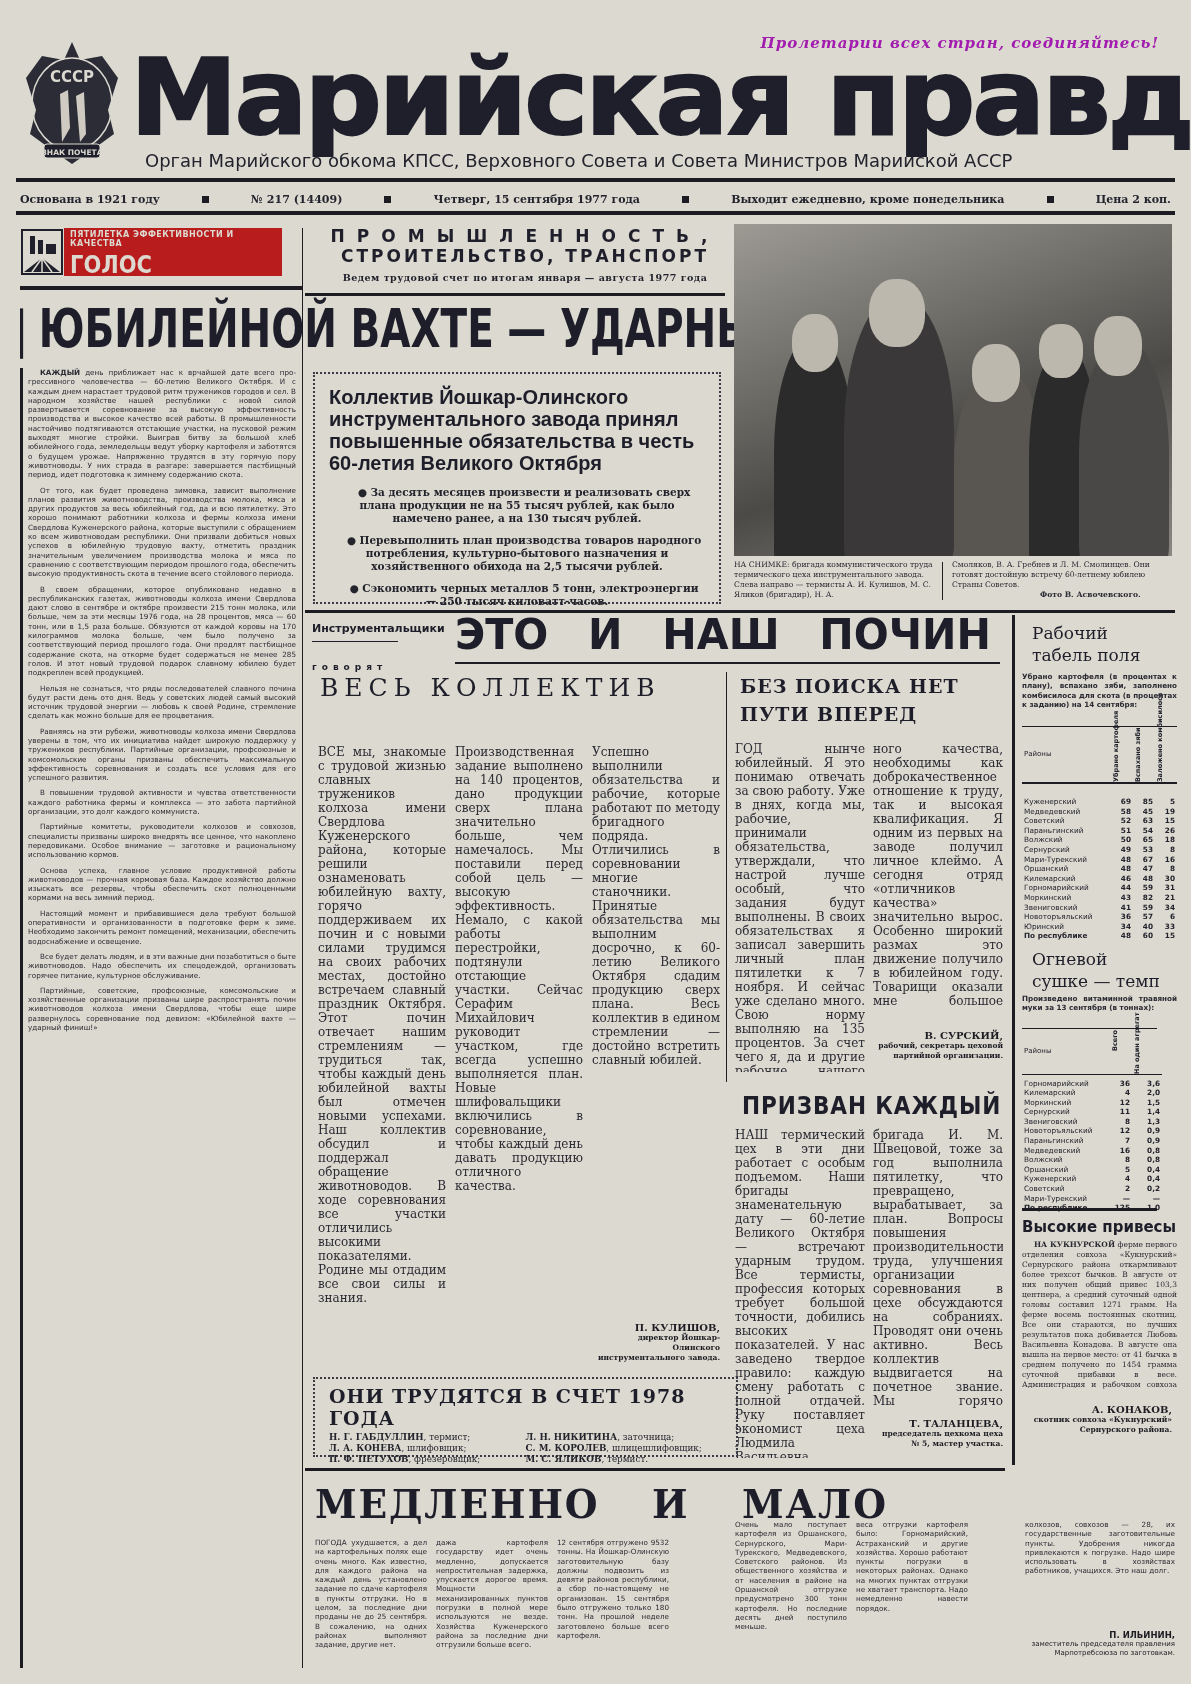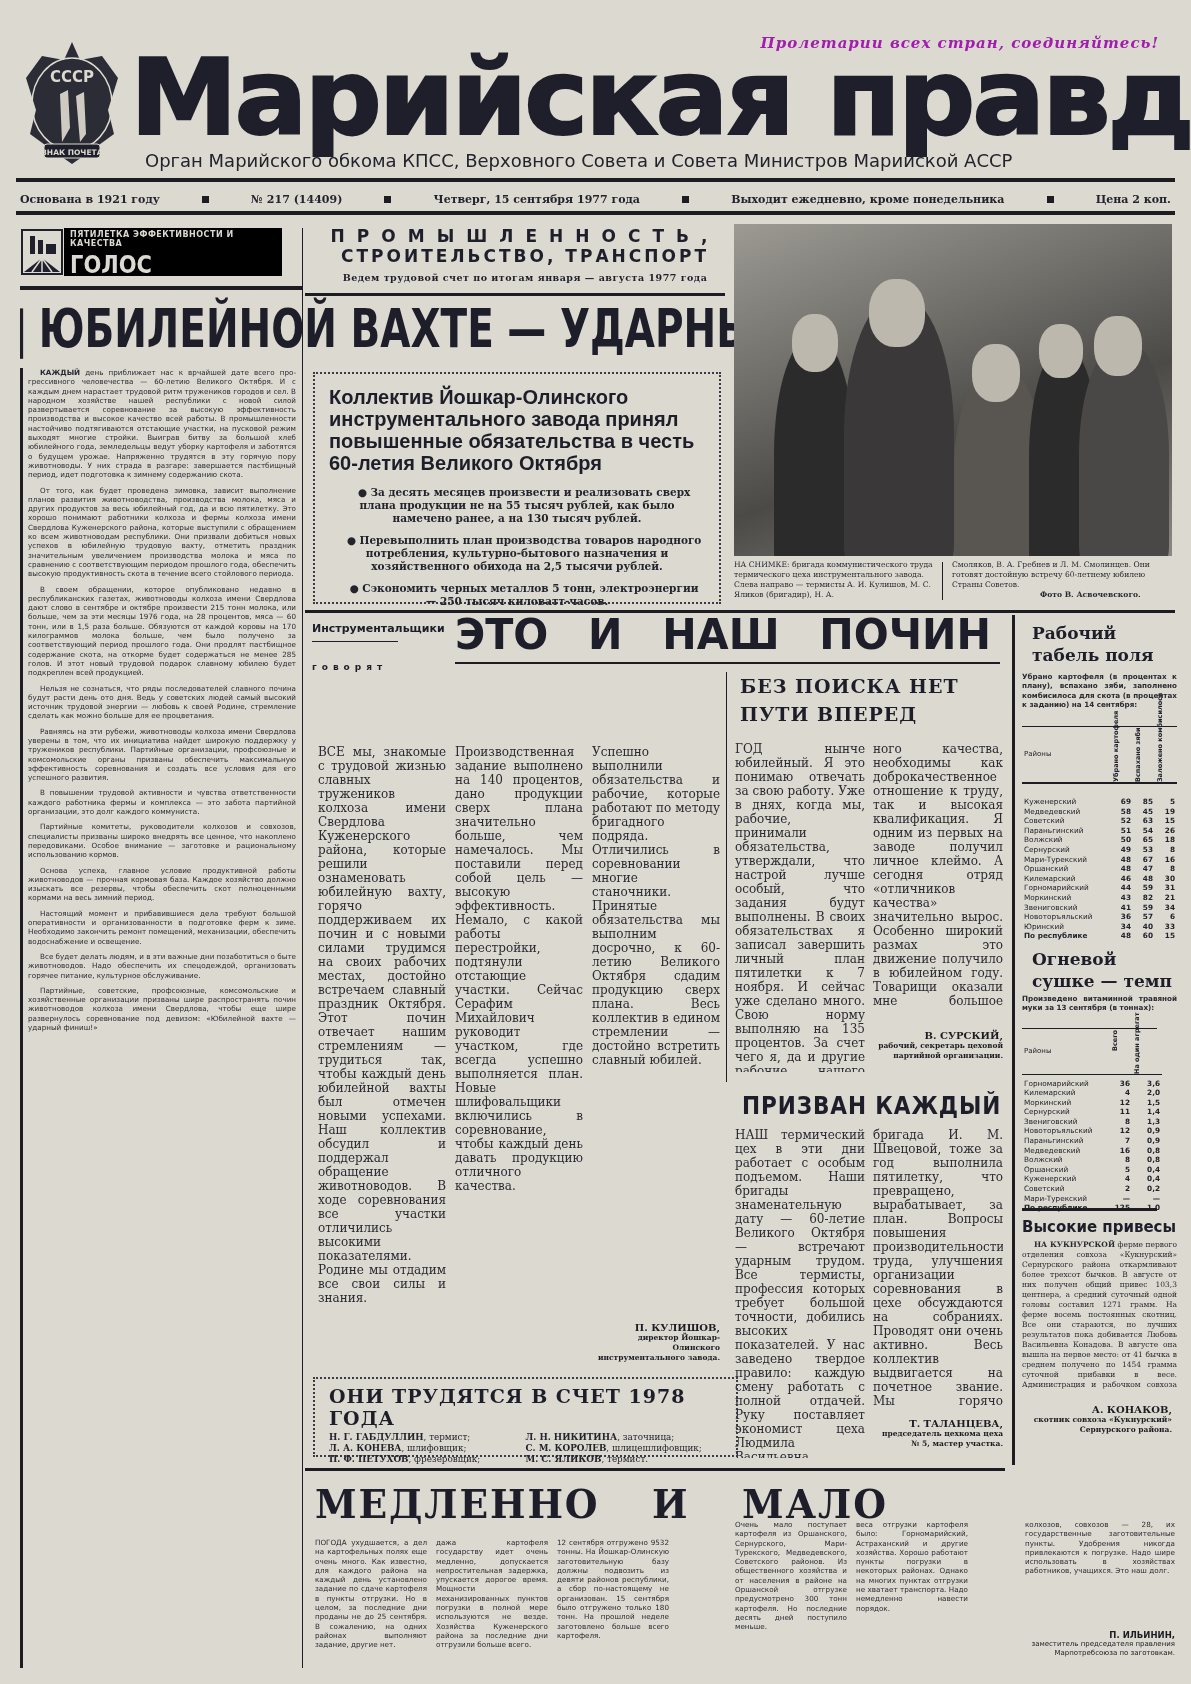--- a/index.html
+++ b/index.html
@@ -12,21 +12,21 @@
   .slogan { position: absolute; right: 32px; top: 34px; font-family: "DejaVu Serif", serif; font-style: italic; font-weight: bold; font-size: 15px; letter-spacing: 1px; color: #a21caf; }
   .title { position: absolute; left: 130px; top: 48px; font-family: "DejaVu Sans", sans-serif; font-weight: 900; font-size: 106px; line-height: 100px; letter-spacing: -3px; color: #1e1f2b; transform: scaleX(1.02); transform-origin: left; white-space: nowrap; -webkit-text-stroke: 2px #1e1f2b; }
   .subtitle { position: absolute; left: 145px; top: 150px; font-family: "DejaVu Sans", sans-serif; font-size: 18px; color: #22232d; white-space: nowrap; }
   .rule { position: absolute; background: #1c1c22; }
   .infobar { position: absolute; left: 20px; right: 20px; top: 190px; height: 18px; display: flex; justify-content: space-between; align-items: center; font-family: "DejaVu Serif", serif; font-weight: bold; font-size: 11px; color: #22232d; }
   .infobar .sq { width: 7px; height: 7px; background: #1c1c22; display: inline-block; }
 
   
   .contest-logo { position: absolute; left: 20px; top: 228px; width: 262px; height: 48px; display: flex; }
   .contest-logo .ico { width: 44px; height: 48px; }
-  .contest-logo .box { flex: 1; background: #000000; color: #dcd9d0; padding: 2px 6px; }
+  .contest-logo .box { flex: 1; background: #b91c1c; color: #dcd9d0; padding: 2px 6px; }
   .contest-logo .small { font-family: "DejaVu Sans", sans-serif; font-size: 8px; font-weight: bold; letter-spacing: 0.5px; }
   .contest-logo .big { font-family: "DejaVu Sans", sans-serif; font-size: 21px; font-weight: bold; letter-spacing: 0px; line-height: 28px; transform: scaleY(1.2); transform-origin: top; }
 
   .industry-head { position: absolute; left: 325px; top: 226px; width: 400px; text-align: center; font-family: "DejaVu Sans", sans-serif; font-weight: 900; color: #1e1f2b; }
   .industry-head .l1 { font-size: 17px; letter-spacing: 12px; line-height: 20px; }
   .industry-head .l2 { font-size: 17px; letter-spacing: 3px; line-height: 20px; }
   .industry-head .l3 { font-size: 9.5px; font-weight: bold; letter-spacing: 0.5px; margin-top: 6px; font-family: "DejaVu Serif", serif; }
 
   .mega-head { position: absolute; left: 20px; top: 300px; width: 700px; font-family: "DejaVu Sans", sans-serif; font-weight: bold; font-size: 50px; line-height: 56px; color: #1d1e29; white-space: nowrap; transform: scaleX(0.78) scaleY(1.05); transform-origin: left top; letter-spacing: 0px; }
   .mega-head .bar { display: inline-block; width: 4px; height: 48px; background: #1d1e29; vertical-align: middle; margin-right: 20px; }
@@ -49,21 +49,21 @@
   .photo .face { position: absolute; border-radius: 45%; background: #bdb8ae; }
   .caption { position: absolute; font-family: "DejaVu Serif", serif; font-size: 7.6px; line-height: 10px; color: #2a2a33; }
 
   
   .instr-label { position: absolute; left: 312px; top: 622px; font-family: "DejaVu Sans", sans-serif; font-weight: bold; font-size: 11px; color: #1d1e29; }
   .instr-label .s2 { font-size: 9px; letter-spacing: 5px; display: block; margin-top: 6px; border-top: 1px solid #1d1e29; padding-top: 20px; width: 86px; }
   .eto-head { position: absolute; left: 455px; top: 612px; font-family: "DejaVu Sans", sans-serif; font-weight: 900; font-size: 42px; line-height: 46px; word-spacing: 26px; color: #1d1e29; transform: scaleX(0.98); transform-origin: left; white-space: nowrap; }
   .sub-head { position: absolute; font-family: "DejaVu Serif", serif; color: #1d1e29; white-space: nowrap; }
 
   
-  .side-title { position: absolute; left: 1032px; font-family: "DejaVu Serif", serif; font-weight: bold; color: #1d1e29; }
+  .side-title { position: absolute; left: 1032px; font-family: "DejaVu Serif", serif; font-weight: normal; color: #1d1e29; }
   .side-table { position: absolute; left: 1022px; width: 155px; font-family: "DejaVu Sans", sans-serif; font-size: 7.3px; line-height: 9.6px; color: #22232d; border-collapse: collapse; }
   .side-table td { padding: 0 2px; white-space: nowrap; }
   .side-table td.n { text-align: right; width: 22px; font-weight: bold; }
   .side-table tr.total td { font-weight: bold; }
   .vhead { writing-mode: vertical-rl; transform: rotate(180deg); font-size: 6.5px; line-height: 7px; height: 54px; }
 
   .framed { position: absolute; left: 313px; top: 1377px; width: 425px; height: 80px; border: 2px dotted #3a3a44; padding: 6px 14px; }
   .framed .h { font-family: "DejaVu Serif", serif; font-weight: bold; font-size: 19px; letter-spacing: 1px; color: #1d1e29; }
   .framed .names { display: grid; grid-template-columns: 1fr 1fr; font-family: "DejaVu Serif", serif; font-size: 8.8px; line-height: 11px; margin-top: 3px; color: #24242d; }
   .framed .names b { font-weight: bold; }
@@ -172,20 +172,21 @@
   <div class="rule" style="left:305px; right:16px; top:610px; height:3px;"></div>
 
   <div class="instr-label">
     <span>Инструментальщики</span>
     <span class="s2">говорят</span>
   </div>
   <div class="eto-head">ЭТО И НАШ ПОЧИН</div>
   <div class="rule" style="left:455px; width:545px; top:662px; height:2px;"></div>
 
   <div class="sub-head" style="left:320px; top:672px; font-size:25px; letter-spacing:6px; line-height:32px;">
+    <div>ВЕСЬ КОЛЛЕКТИВ</div>
   </div>
   <div class="rule" style="left:726px; top:672px; width:1px; height:410px;"></div>
   <div class="sub-head" style="left:740px; top:672px; font-size:19px; font-weight:bold; line-height:28px; letter-spacing:1px;">
     <div>БЕЗ ПОИСКА НЕТ</div>
     <div>ПУТИ ВПЕРЕД</div>
   </div>
 
   <div class="text-col serif-col" style="left:318px; top:745px; width:128px; height:620px;">ВСЕ мы, знакомые с трудовой жизнью славных тружеников колхоза имени Свердлова Куженерского района, которые решили ознаменовать юбилейную вахту, горячо поддерживаем их почин и с новыми силами трудимся на своих рабочих местах, достойно встречаем славный праздник Октября. Этот почин отвечает нашим стремлениям — трудиться так, чтобы каждый день юбилейной вахты был отмечен новыми успехами. Наш коллектив обсудил и поддержал обращение животноводов. В ходе соревнования все участки отличились высокими показателями. Родине мы отдадим все свои силы и знания.</div>
   <div class="text-col serif-col" style="left:455px; top:745px; width:128px; height:620px;">Производственная задание выполнено на 140 процентов, дано продукции сверх плана значительно больше, чем намечалось. Мы поставили перед собой цель — высокую эффективность. Немало, с какой работы перестройки, подтянули отстающие участки. Сейчас Серафим Михайлович руководит участком, где всегда успешно выполняется план. Новые шлифовальщики включились в соревнование, чтобы каждый день давать продукцию отличного качества.</div>
   <div class="text-col serif-col" style="left:592px; top:745px; width:128px; height:520px;">Успешно выполнили обязательства и рабочие, которые работают по методу бригадного подряда. Отличились в соревновании многие станочники. Принятые обязательства мы выполним досрочно, к 60-летию Великого Октября сдадим продукцию сверх плана. Весь коллектив в едином стремлении — достойно встретить славный юбилей.</div>

